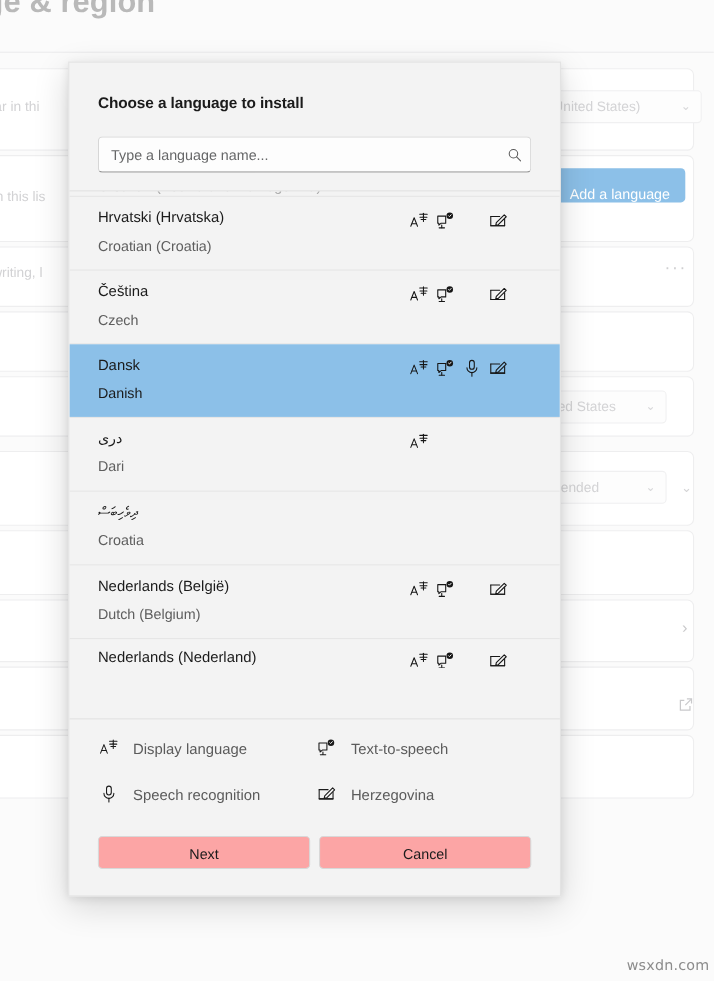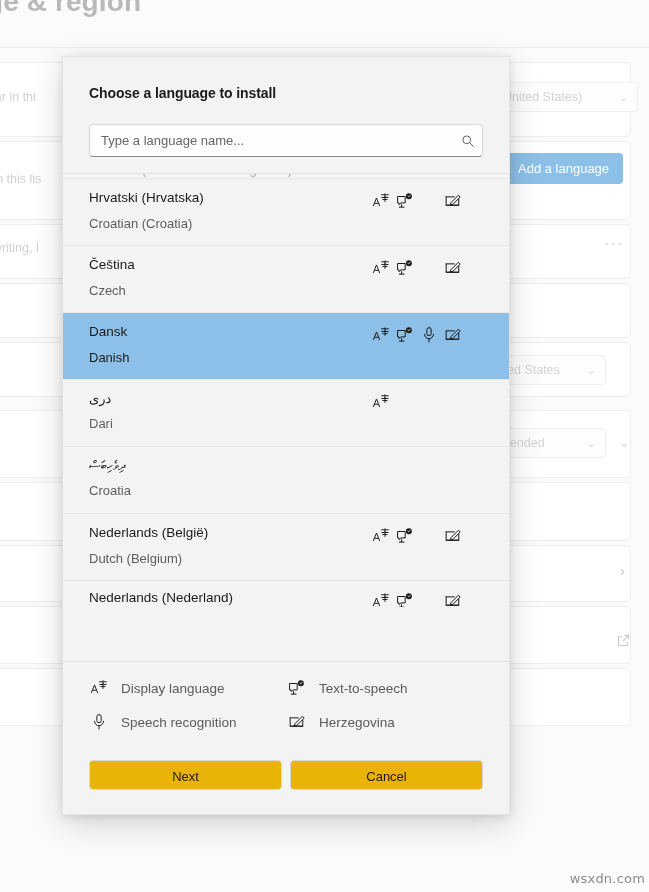--- a/index.html
+++ b/index.html
@@ -77,21 +77,21 @@
     line-height: 1;
   }
   .bg-addbtn {
     position: absolute;
     height: 31px;
     border-radius: 4px;
     background: #8cc0e8;
     color: #ffffff;
     font-size: 13px;
     display: flex;
-    align-items: center;
+    align-items: flex-end;
     padding: 0 14px;
     box-sizing: border-box;
     white-space: nowrap;
   }
   .bg-dots {
     position: absolute;
     font-size: 16px;
     color: #cfcfd1;
     letter-spacing: 1.5px;
     line-height: 1;
@@ -277,21 +277,21 @@
     margin: 0;
   }
 
   
   .legend {
     flex: 0 0 auto;
     border-top: 1px solid #e1e1e1;
     padding: 16px 26px 10px 26px;
     display: grid;
     grid-template-columns: 198px 1fr;
-    row-gap: 14px;
+    row-gap: 22px;
   }
   .legend-item {
     display: flex;
     align-items: center;
     gap: 12px;
   }
   .legend-ico {
     width: 20px;
     height: 20px;
     color: #1b1b1b;
@@ -310,21 +310,21 @@
   
   .dlg-footer {
     flex: 0 0 auto;
     padding: 18px 26px 24px 26px;
     display: flex;
     gap: 8px;
   }
   .dlg-btn {
     flex: 1 1 0;
     height: 30px;
-    background: #eab308;
+    background: #fca5a5;
     border: 1px solid #d8d8d8;
     border-radius: 4px;
     font-family: inherit;
     font-size: 13px;
     color: #1b1b1b;
     cursor: default;
     padding: 8px;
   }
 
   

